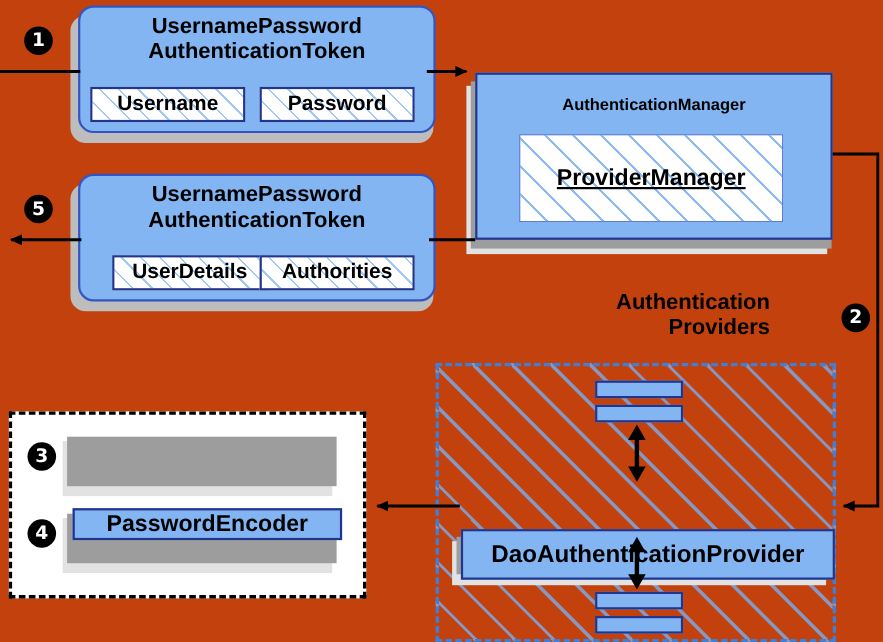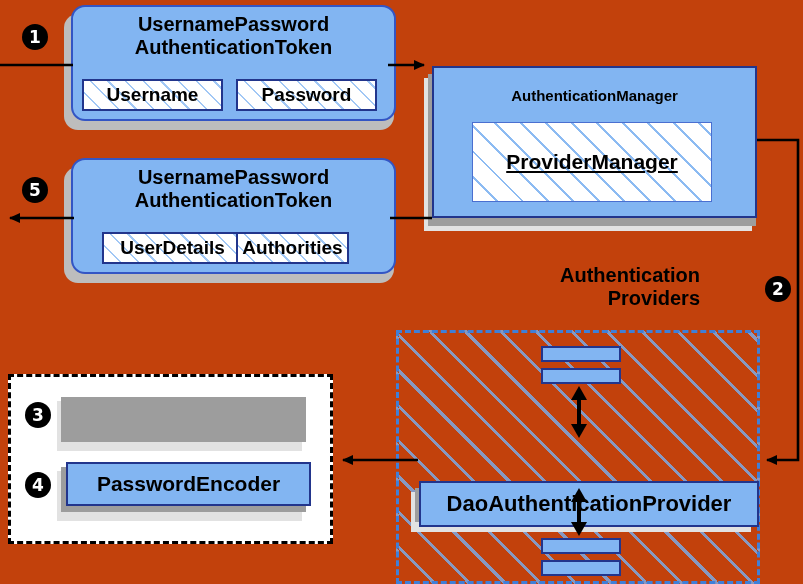--- a/index.html
+++ b/index.html
@@ -231,21 +231,21 @@
   <div class="badge" style="left:22px; top:24px;">1</div>
 
   <div class="token-shadow" style="left:64px; top:167px; width:330px; height:116px;"></div>
   <div class="token-card" style="left:71px; top:158px; width:325px; height:116px;">
     <div class="token-title" style="left:0;right:0;top:6px;">
       <div>UsernamePassword</div>
       <div>AuthenticationToken</div>
     </div>
   </div>
   <div class="token-slot" style="left:82px; top:232px; width:141px; height:32px;margin-left:20px;">UserDetails</div>
-  <div class="token-slot" style="left:236px; top:232px; width:113px; height:32px;">Authorities</div>
+  <div class="token-slot" style="left:236px; top:232px; width:141px; height:32px;">Authorities</div>
   <div class="badge" style="left:22px; top:177px;">5</div>
 
   <div class="shadow-b" style="left:424px; top:78px; width:328px; height:153px;"></div>
   <div class="shadow-a" style="left:428px; top:74px; width:328px; height:152px;"></div>
   <div class="node" style="left:432px; top:66px; width:325px; height:152px; display:block;">
     <div style="position:absolute; left:0; right:0; top:20px; text-align:center; font-size:15px; font-weight:bold;">AuthenticationManager</div>
   </div>
   <div class="hatch-panel" style="left:472px; top:122px; width:240px; height:80px;">ProviderManager</div>
 
   <div class="group-title" style="left:460px; top:264px; width:240px;">
@@ -267,16 +267,16 @@
   <div class="mini-bar" style="left:541px; top:560px; width:80px; height:16px;"></div>
 
   <div class="dashed-black" style="left:8px; top:374px; width:325px; height:170px;"></div>
 
   <div class="shadow-b" style="left:57px; top:401px; width:245px; height:50px;"></div>
   <div class="shadow-a" style="left:61px; top:397px; width:245px; height:45px;"></div>
   <div class="badge" style="left:25px; top:402px;">3</div>
 
   <div class="shadow-b" style="left:57px; top:471px; width:245px; height:50px;"></div>
   <div class="shadow-a" style="left:61px; top:467px; width:245px; height:45px;"></div>
-  <div class="node" style="left:66px; top:462px; width:245px; height:44px; font-size:21px;">PasswordEncoder</div>
+  <div class="node" style="left:66px; top:462px; width:245px; height:29px; font-size:21px;">PasswordEncoder</div>
   <div class="badge" style="left:25px; top:472px;">4</div>
 
 </div>
 
 </body></html>

